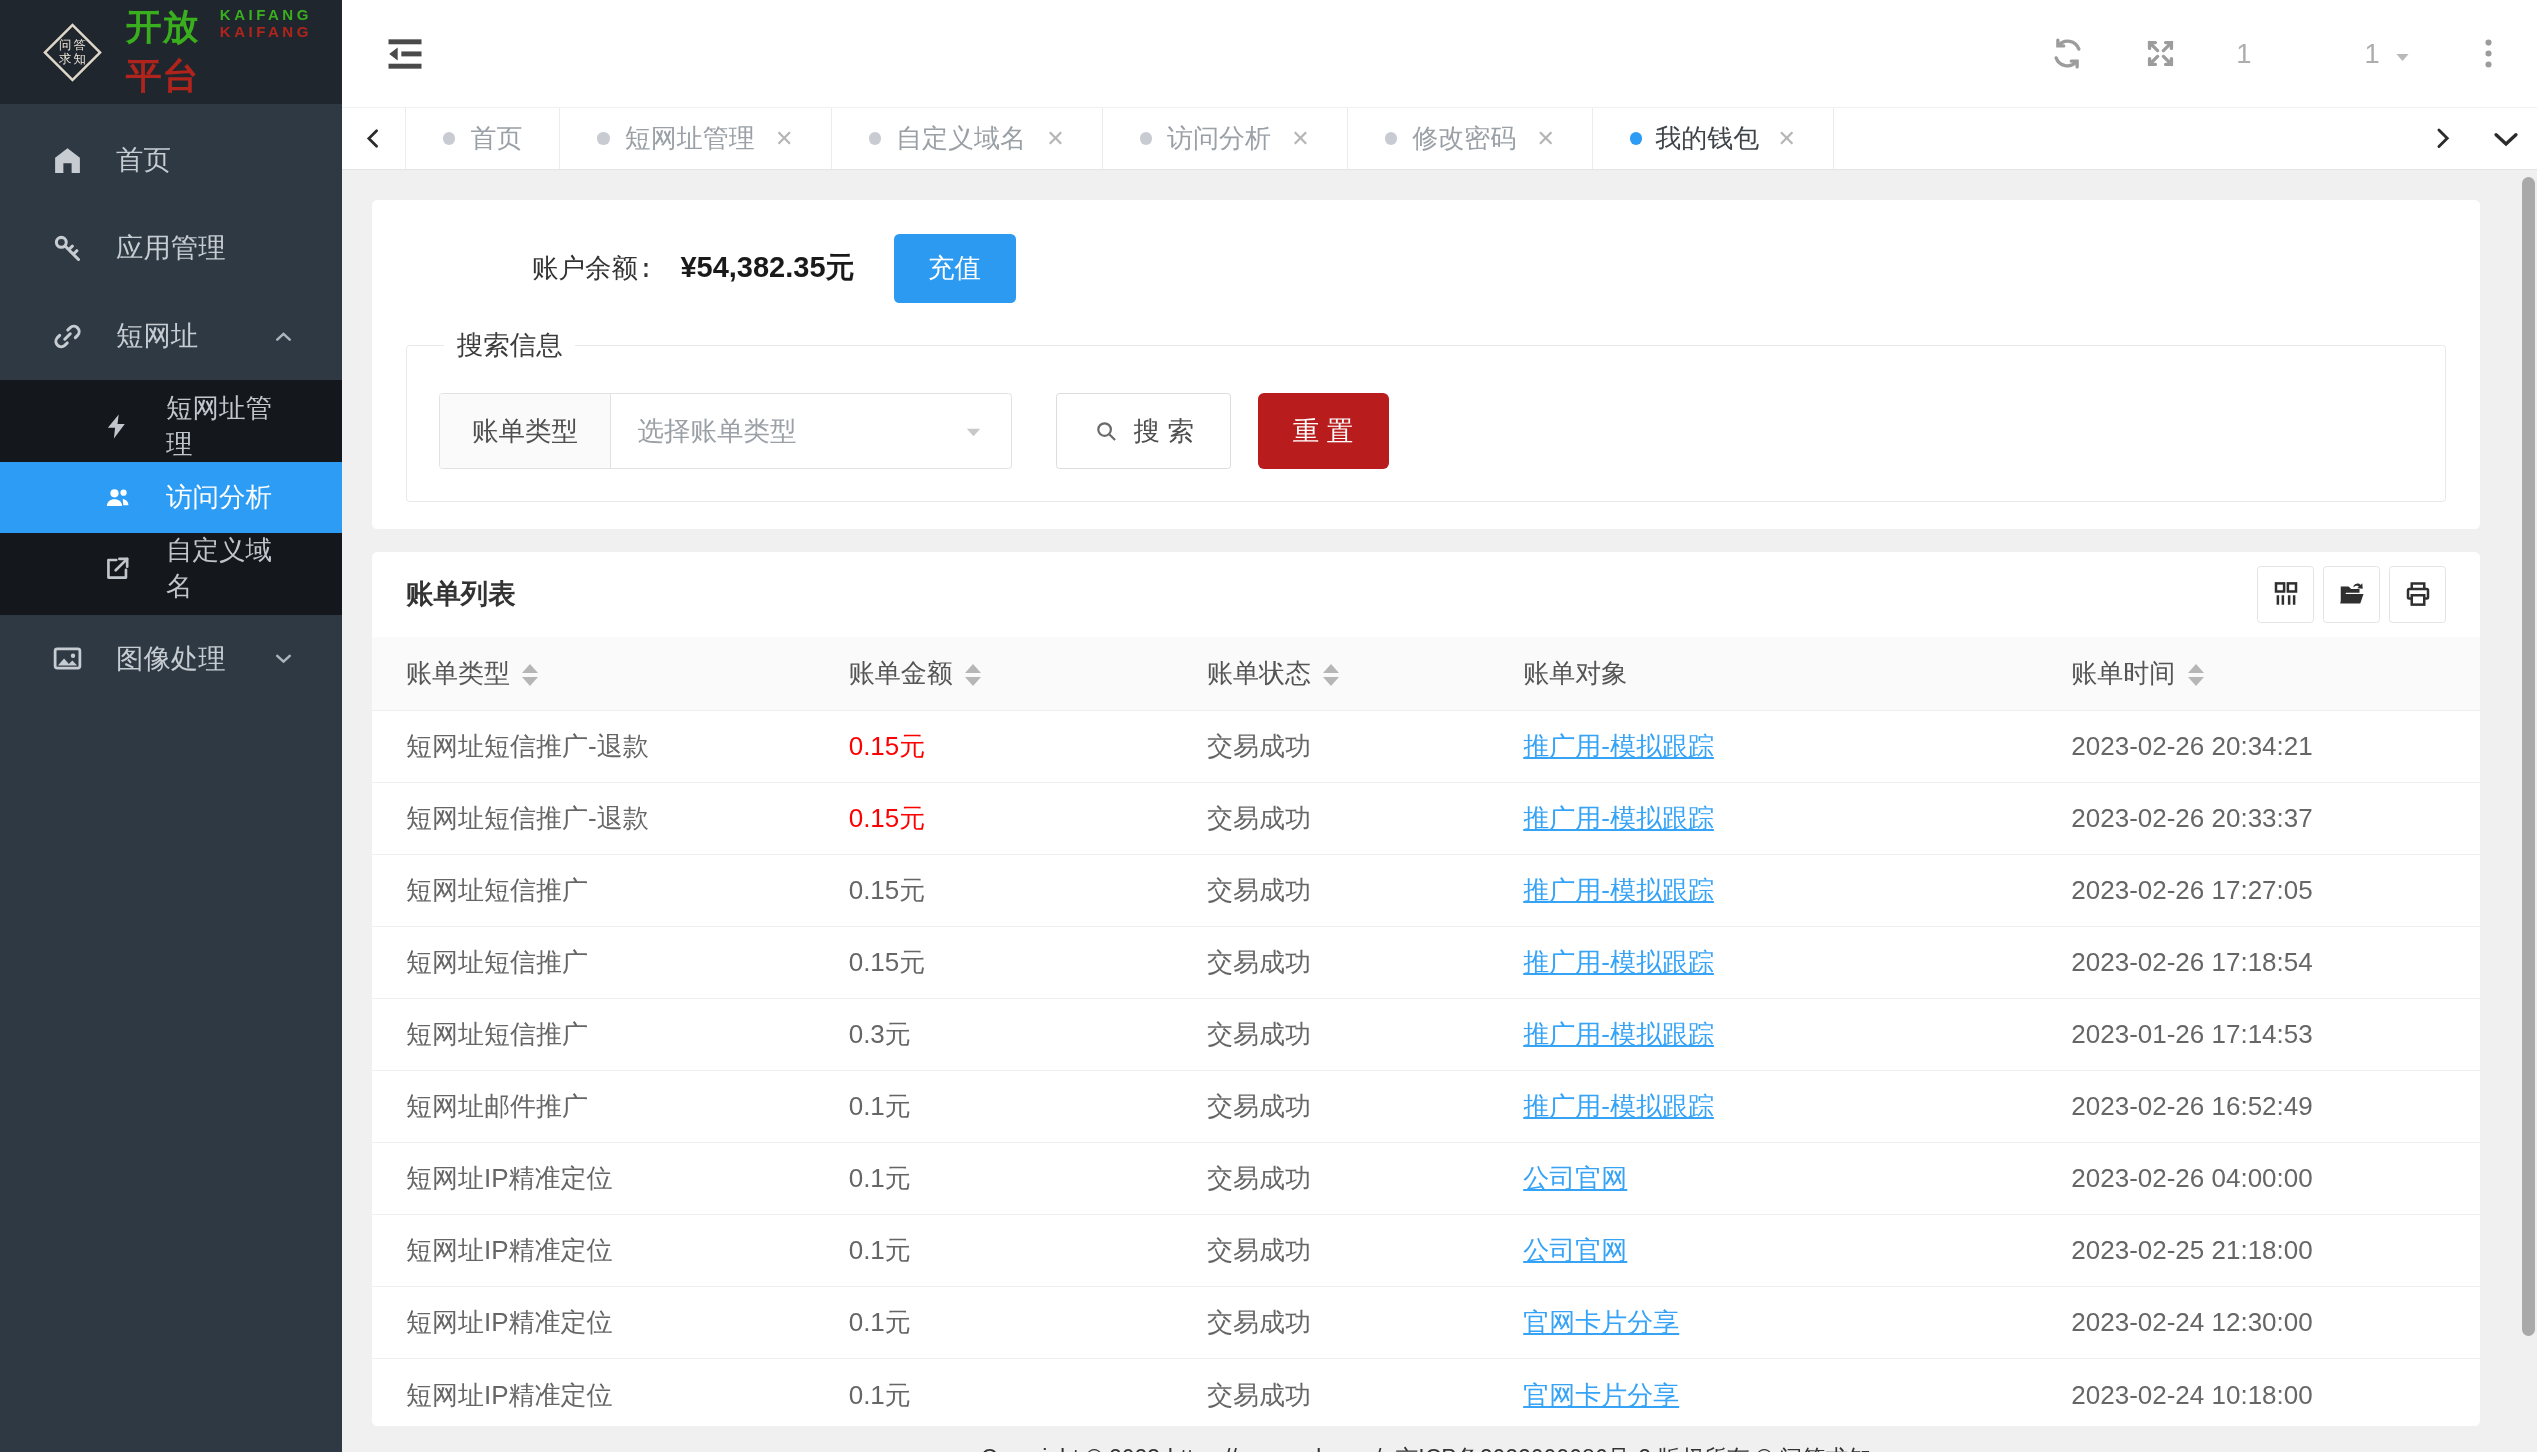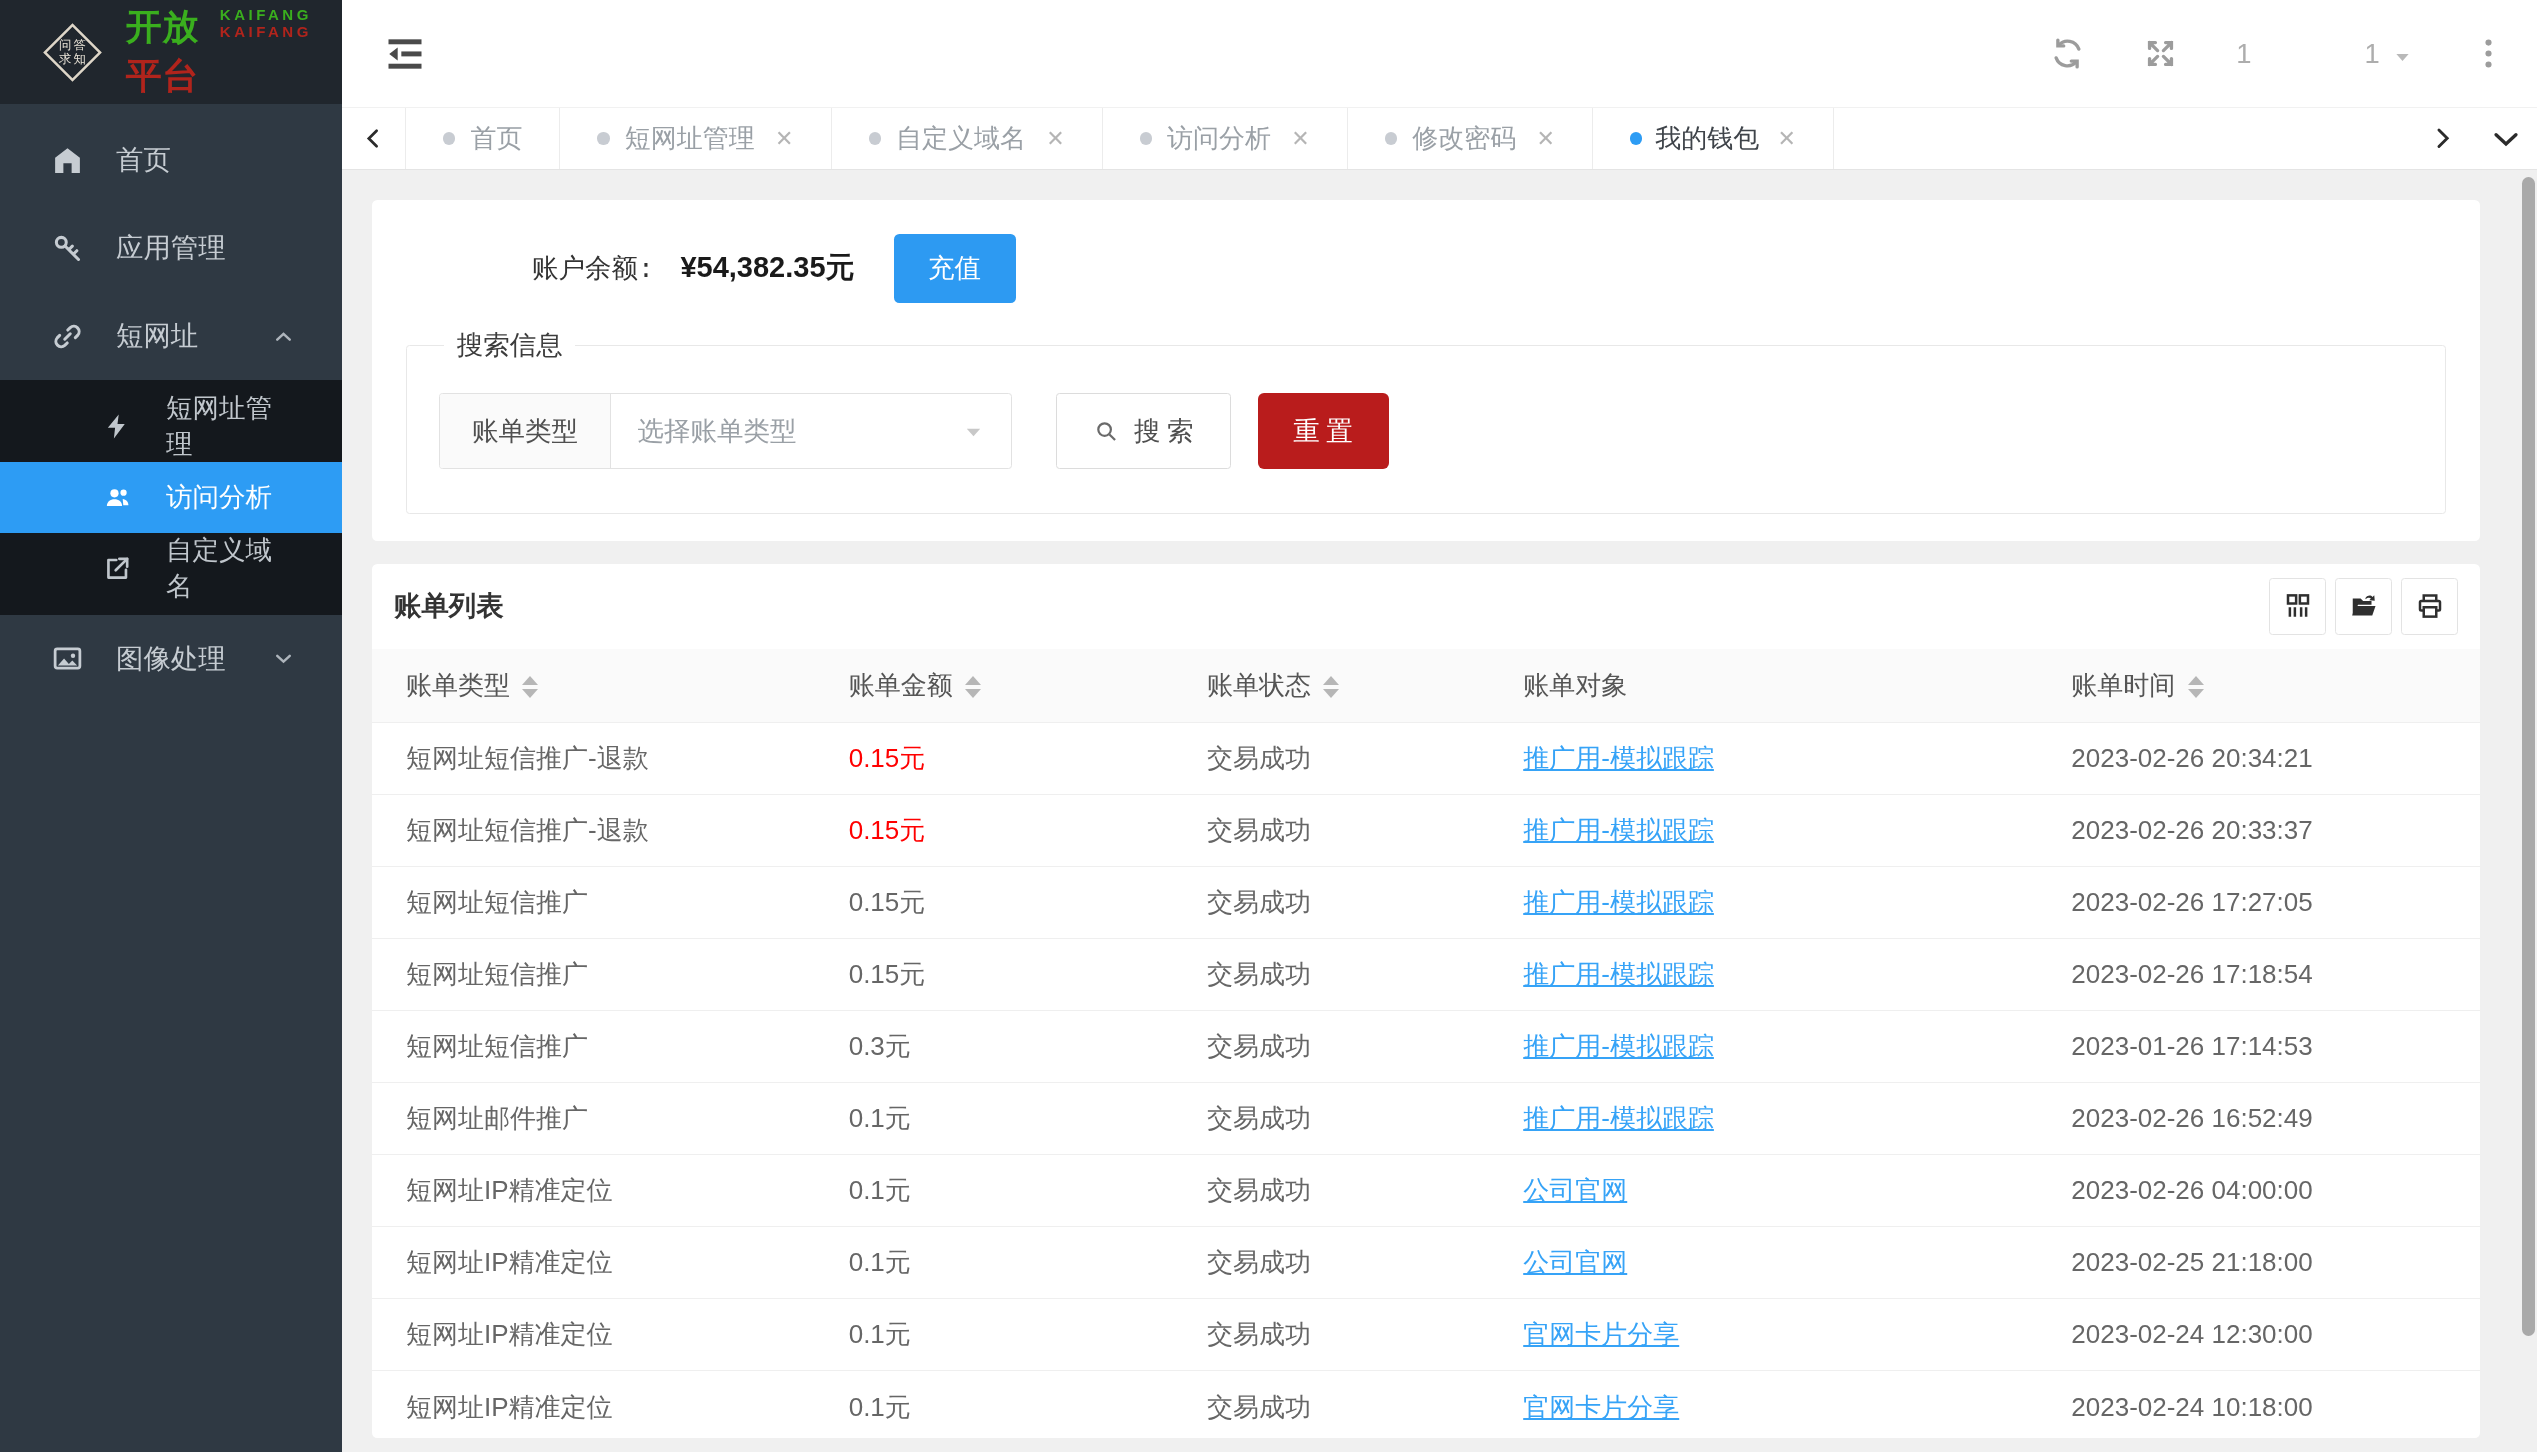--- a/index.html
+++ b/index.html
@@ -62,34 +62,34 @@
 
   
   .content { flex:1; padding:30px 58px 0 30px; overflow:hidden; }
   .card { background:#fff; border-radius:5.3px; }
   .card1 { padding:23px 34px 26.5px; }
   .balance-row { display:flex; align-items:center; padding:10.6px 0 7px 126px; }
   .balance-label { font-size:26.5px; color:#333;font-family:Liberation Mono, monospace; }
   .balance-value { font-size:29px; color:#1a1a1a; font-weight:600; margin-left:26.5px; }
   .recharge-btn { width:122px; height:69px; background:#2d9af2; color:#fff; border:none; border-radius:5.3px; font-size:26.5px; margin-left:39px; cursor:pointer; font-family:inherit; }
 
-  .search-fs { margin-top:17.7px; border:0.9px solid #e8e8e8; border-radius:3.5px; padding:30px 32px 44px;font-family:Liberation Serif, serif; }
+  .search-fs { margin-top:17.7px; border:0.9px solid #e8e8e8; border-radius:3.5px; padding:30px 32px 32px; }
   .search-fs legend { font-size:26.5px; color:#3c3c3c; padding:0 12.4px; margin-left:5.3px; }
   .search-row { display:flex; align-items:center; }
   .input-group { display:flex; width:573px; height:76px; border:0.9px solid #e2e2e2; border-radius:3.5px; overflow:hidden; background:#fff; }
   .ig-addon { background:#fafafa; border-right:0.9px solid #e2e2e2; display:flex; align-items:center; padding:0 32px; font-size:26.5px; color:#4f4f4f; }
   .ig-select { flex:1; display:flex; align-items:center; padding:0 26.5px; font-size:26.5px; color:#9aa0a6; cursor:pointer; }
   .ig-select .caret { margin-left:auto; width:23px; height:23px; color:#c8c8c8; }
   .ig-select .caret svg { width:100%; height:100%; }
   .search-btn { margin-left:44px; width:175px; height:76px; background:#fff; border:0.9px solid #dcdcdc; border-radius:3.5px; font-size:26.5px; color:#4f4f4f; display:flex; align-items:center; justify-content:center; gap:14px; cursor:pointer; font-family:inherit; }
   .search-btn svg { width:26.5px; height:26.5px; color:#6a6a6a; }
   .reset-btn { margin-left:26.5px; width:131px; height:76px; background:#b91c1c; border:none; border-radius:6px; font-size:26.5px; color:#fff; cursor:pointer; font-family:inherit; }
 
   .card2 { margin-top:23px; height:874px; overflow:hidden; }
-  .card2-head { height:85px; display:flex; align-items:center; padding:0 22px;text-align:center; }
+  .card2-head { height:85px; display:flex; align-items:center; padding:0 34px;text-align:center; }
   .card2-title { font-size:27.4px; font-weight:bold; color:#333; }
   .toolbar { margin-left:auto; display:flex; gap:8.8px; }
   .tool-btn { width:57px; height:57px; border:0.9px solid #e3e3e3; border-radius:3.5px; background:#fff; display:flex; align-items:center; justify-content:center; color:#2f2f2f; cursor:pointer; }
   .tool-btn svg { width:30px; height:30px; }
 
   table { width:100%; border-collapse:collapse; table-layout:fixed; }
   thead th { background:#fafafa; height:74px; font-weight:normal; text-align:left; font-size:26px; color:#555; padding-left:34px; cursor:pointer; }
   .sort { display:inline-flex; flex-direction:column; gap:4.4px; margin-left:12.4px; vertical-align:middle; }
   .tri-up { width:0; height:0; border-left:8px solid transparent; border-right:8px solid transparent; border-bottom:9.7px solid #b6b6b6; }
   .tri-down { width:0; height:0; border-left:8px solid transparent; border-right:8px solid transparent; border-top:9.7px solid #b6b6b6; }

